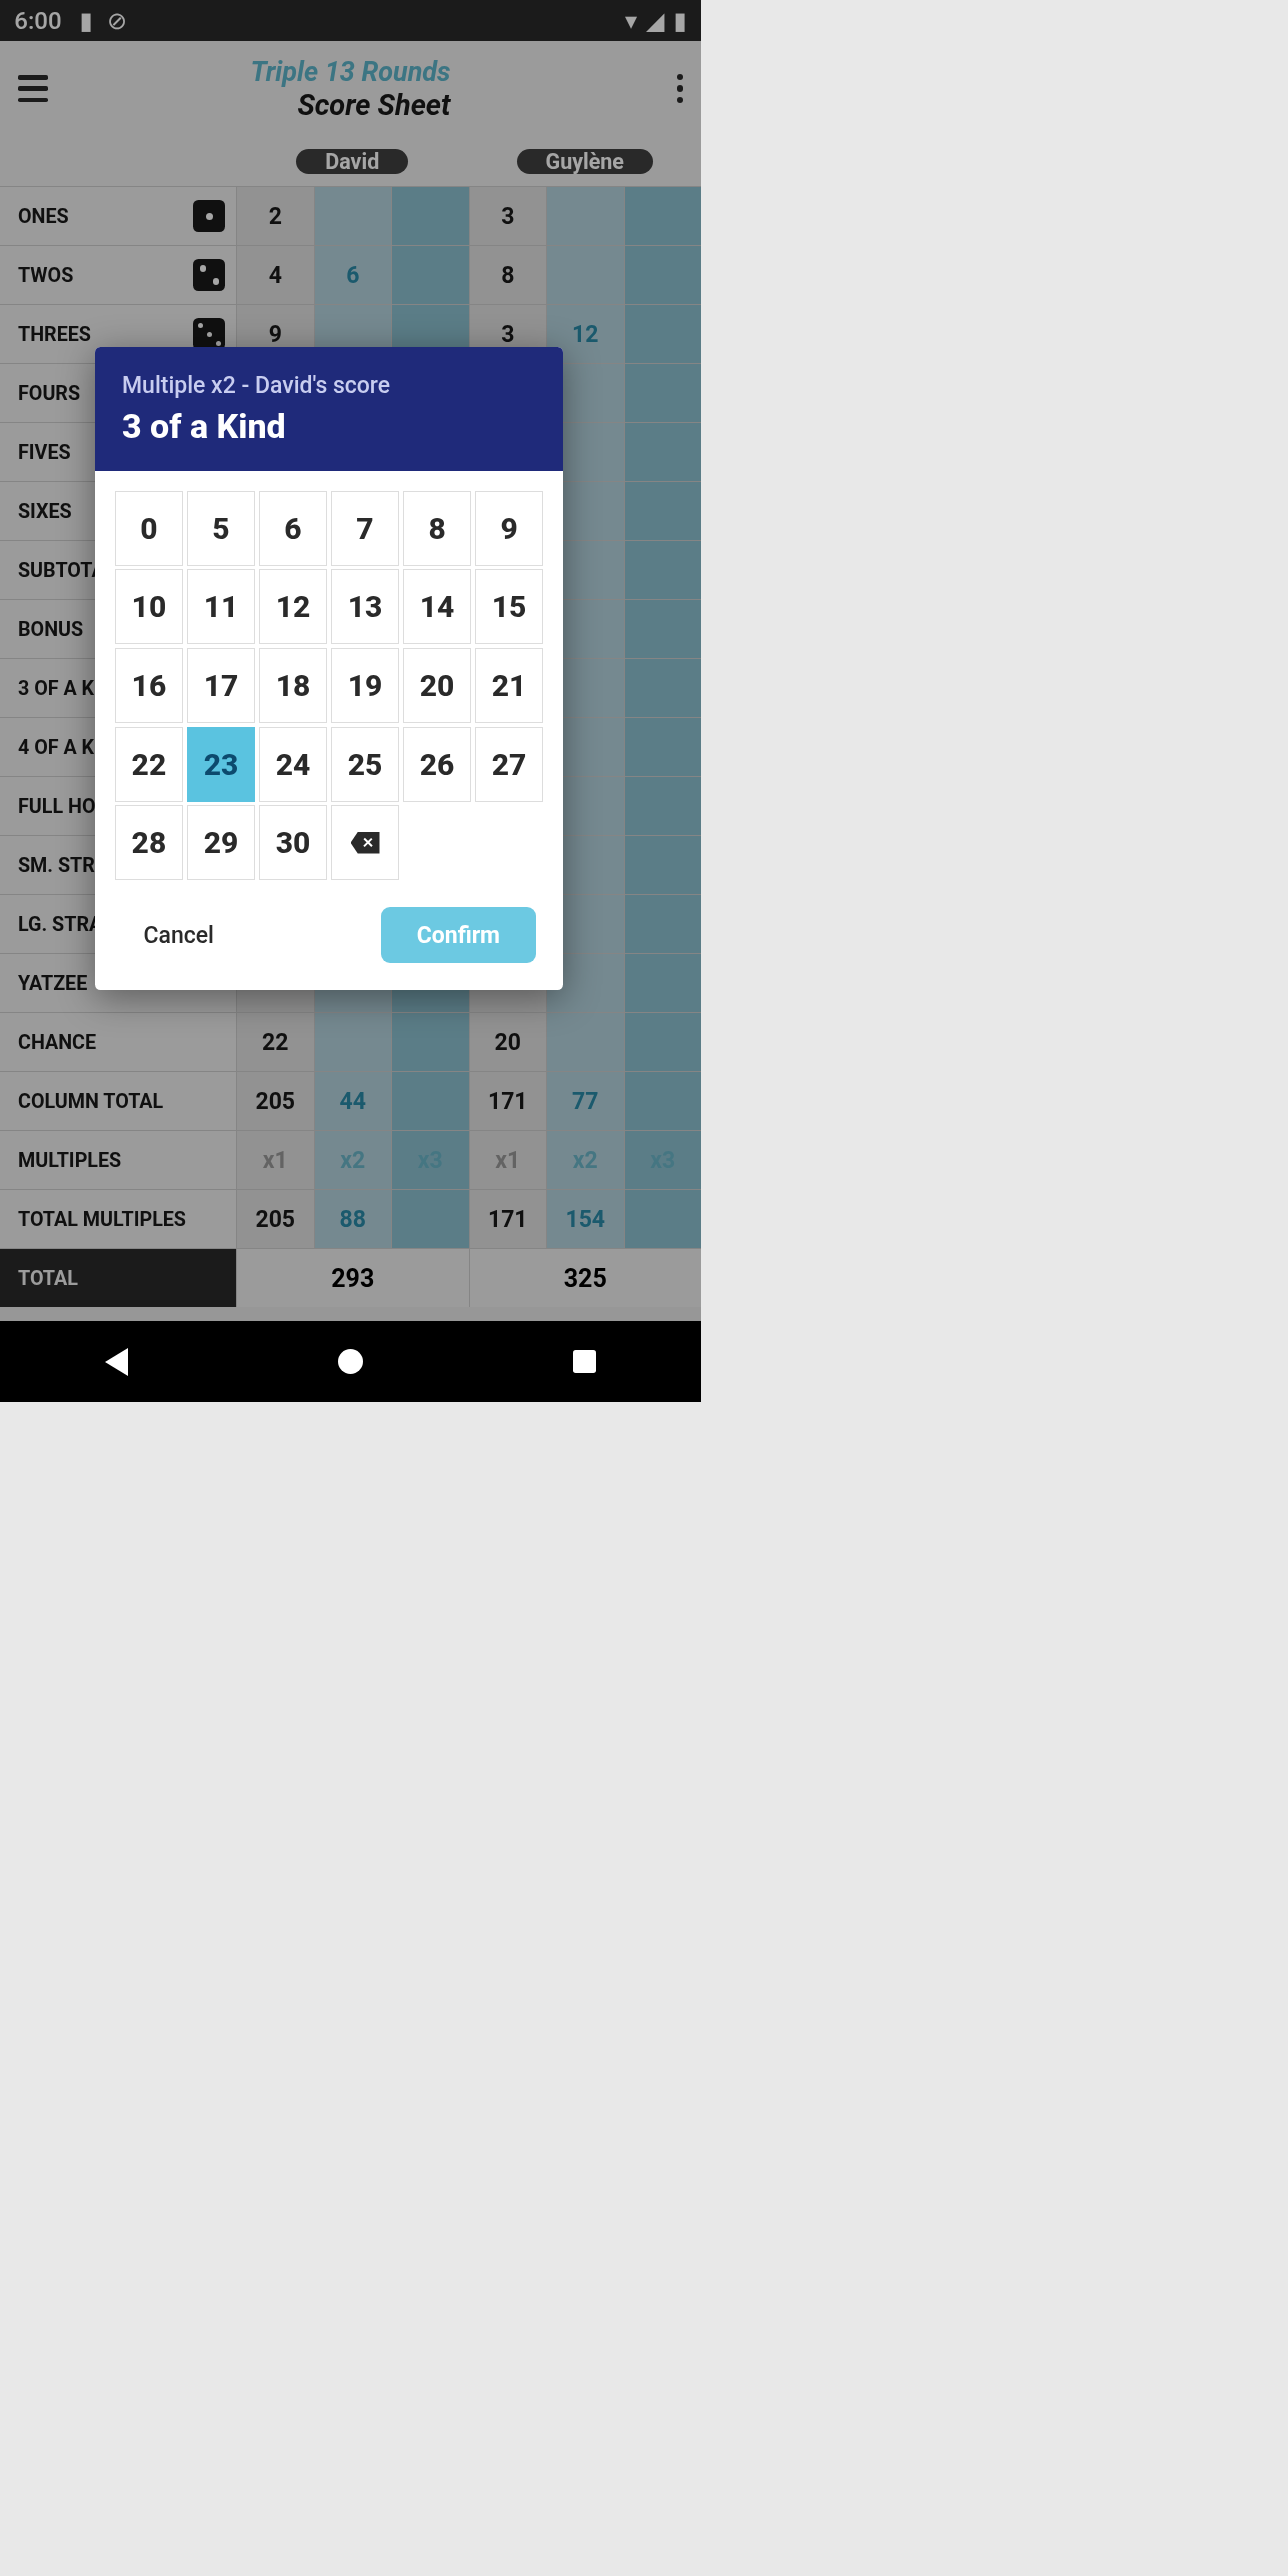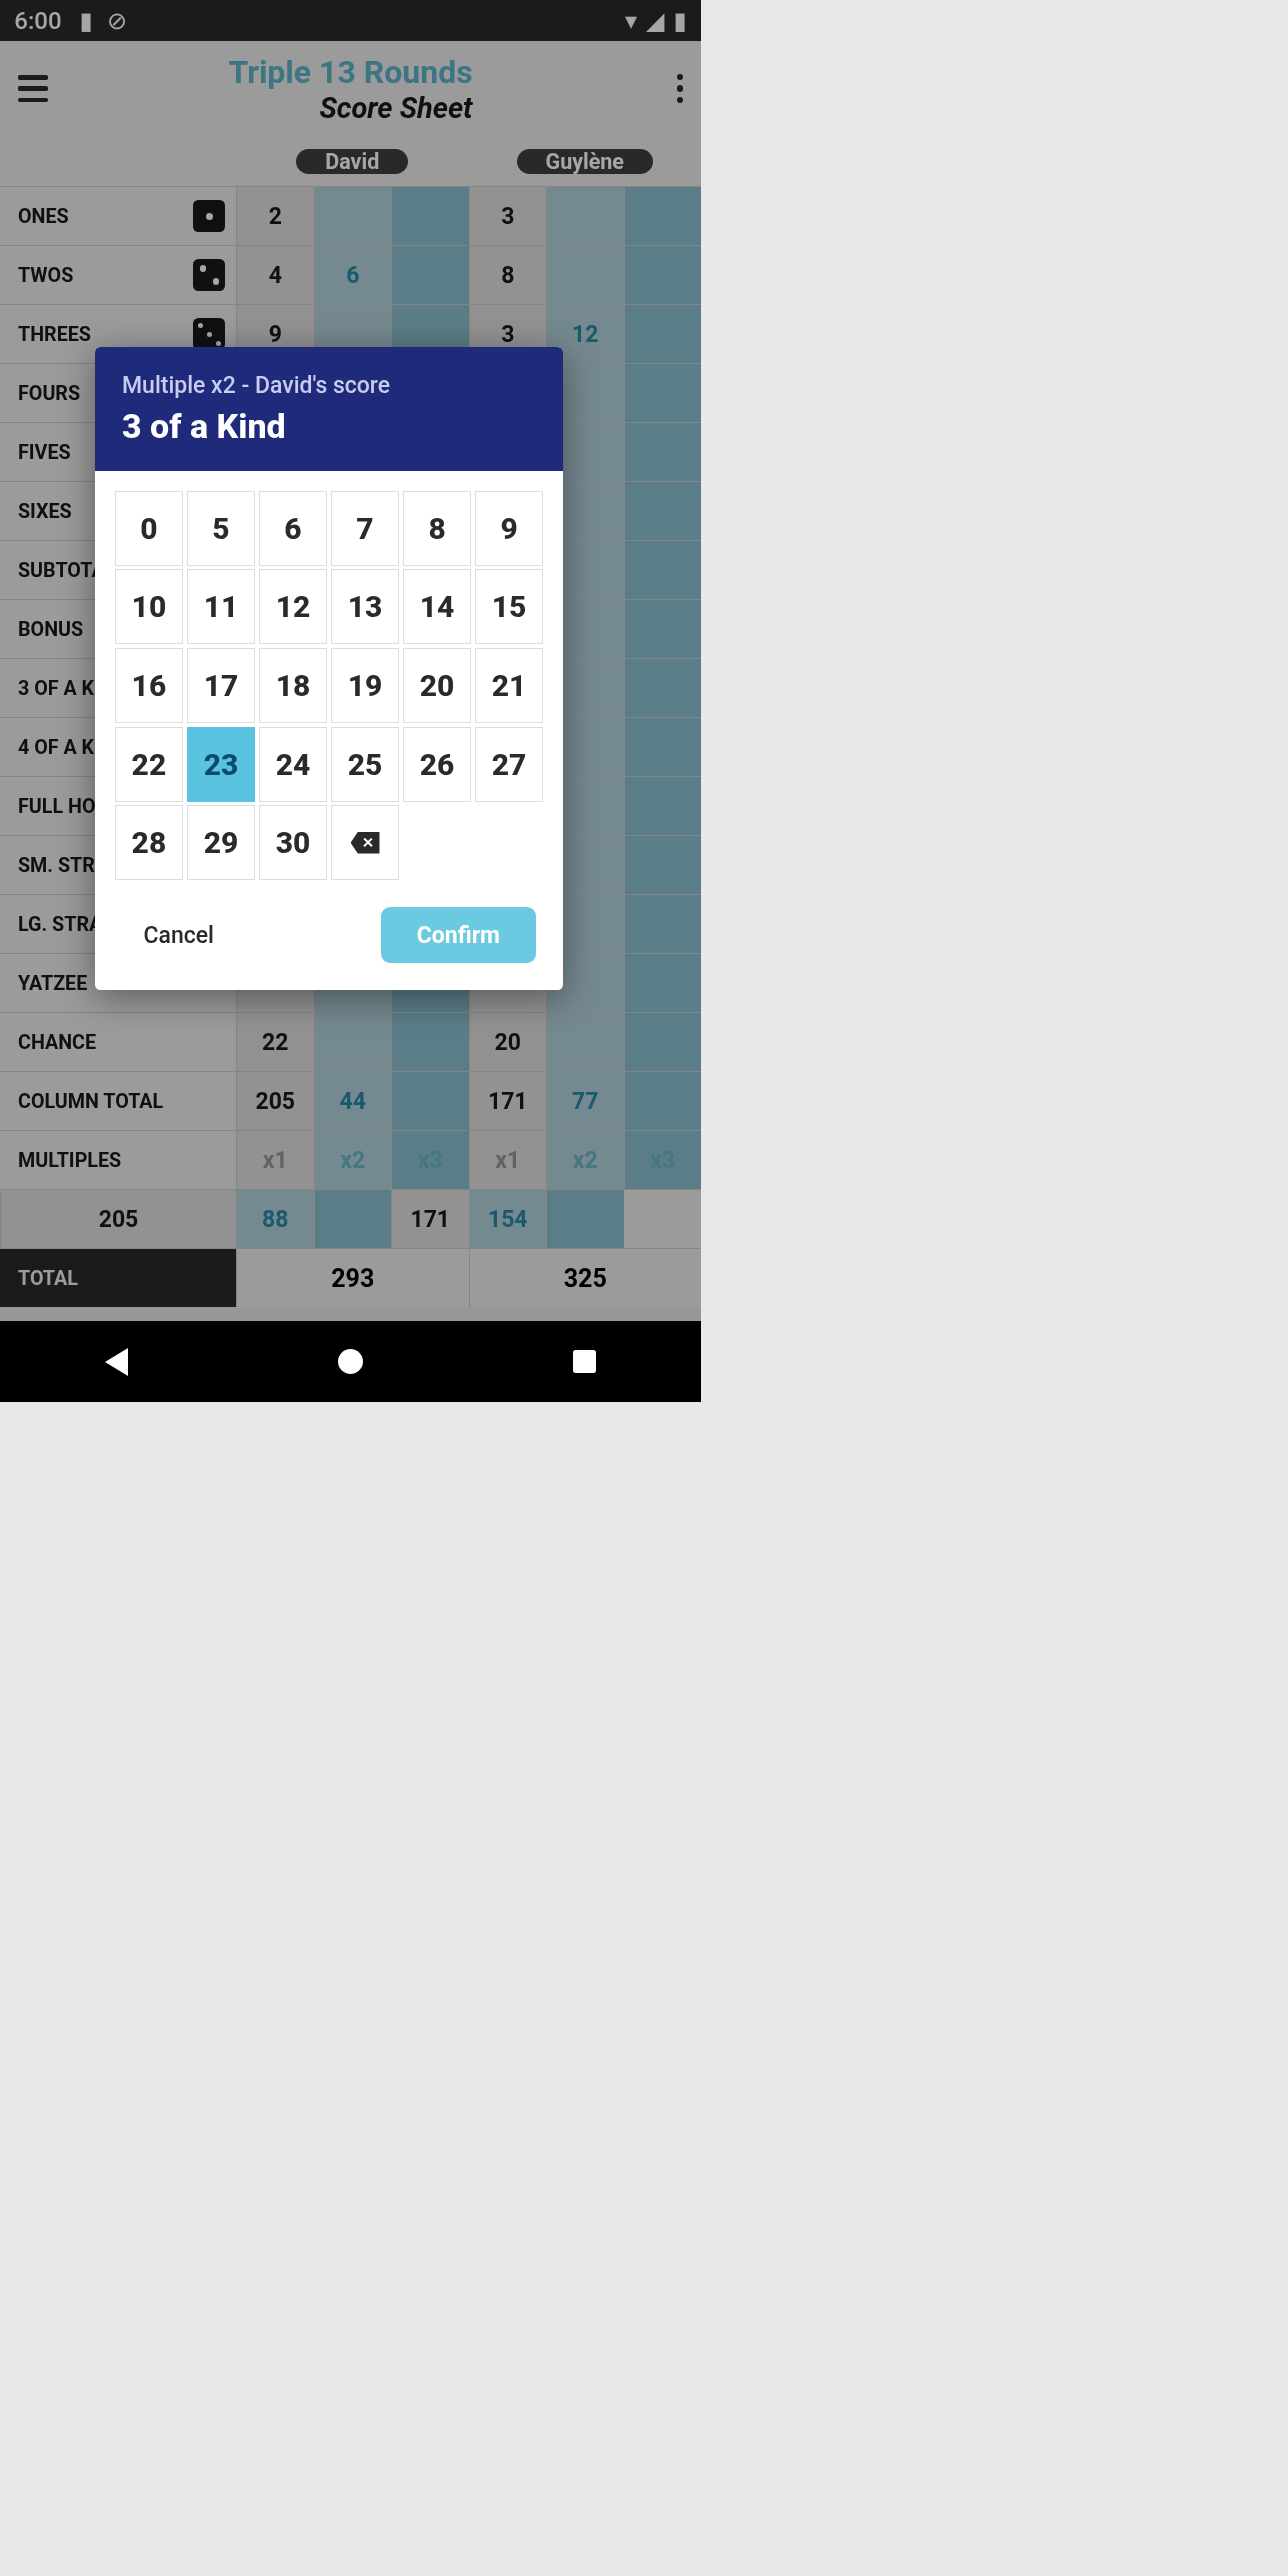--- a/index.html
+++ b/index.html
@@ -7,21 +7,21 @@
 
 .status-bar { height: 41px; background: #2a2a2a; color: #fff; display: flex; align-items: center; padding: 0 14.3px; font-size: 24px; }
 .status-time { font-weight: 500; }
 .status-icons-left { display: flex; gap: 14.3px; margin-left: 18px; }
 .status-icons-right { margin-left: auto; display: flex; gap: 9px; align-items: center; }
 
 .app-bar { height: 95px; background: #eeeeee; display: flex; align-items: center; padding: 0 18px; position: relative; }
 .menu-icon { width: 30px; height: 27px; display: flex; flex-direction: column; justify-content: space-between; }
 .menu-icon span { display: block; height: 4.5px; background: #2a2a2a; border-radius: 1.8px; }
 .app-title { position: absolute; left: 50%; transform: translateX(-50%); text-align: center; }
-.app-title-top { color: #5cb4c9; font-size: 32px; font-weight: 700; }
+.app-title-top { color: #5cb4c9; font-size: 27px; font-weight: 700; font-style: italic; }
 .app-title-bottom { color: #1a1a1a; font-size: 29px; font-weight: 700; font-style: italic; text-align: right; }
 .more-icon { margin-left: auto; display: flex; flex-direction: column; gap: 5.4px; }
 .more-icon span { width: 6.3px; height: 6.3px; background: #2a2a2a; border-radius: 50%; }
 
 .score-table { background: #eeeeee; }
 .player-row { display: grid; grid-template-columns: 236px 1fr 1fr; height: 50px; }
 .player-cell { display: flex; align-items: center; justify-content: center; }
 .player-pill { background: #404040; color: #fff; padding: 0 29px; border-radius: 21.5px; font-size: 21.5px; font-weight: 700; }
 
 .score-row { display: grid; grid-template-columns: 236px repeat(6, 1fr); height: 59px; border-top: 0.9px solid #ccc; }
@@ -295,20 +295,23 @@
           <span>MULTIPLES</span>
         </div>
         <div class="score-cell c1 mult">x1</div>
         <div class="score-cell c2 mult">x2</div>
         <div class="score-cell c3 mult">x3</div>
         <div class="score-cell c1 mult">x1</div>
         <div class="score-cell c2 mult">x2</div>
         <div class="score-cell c3 mult">x3</div>
       </div>
       <div class="score-row">
+        <div class="row-label">
+          <span>TOTAL MULTIPLES</span>
+        </div>
         <div class="score-cell c1">205</div>
         <div class="score-cell c2">88</div>
         <div class="score-cell c3"></div>
         <div class="score-cell c1">171</div>
         <div class="score-cell c2">154</div>
         <div class="score-cell c3"></div>
       </div>
     </div>
   <div class="score-row total-row">
     <div class="row-label dark">TOTAL</div>

